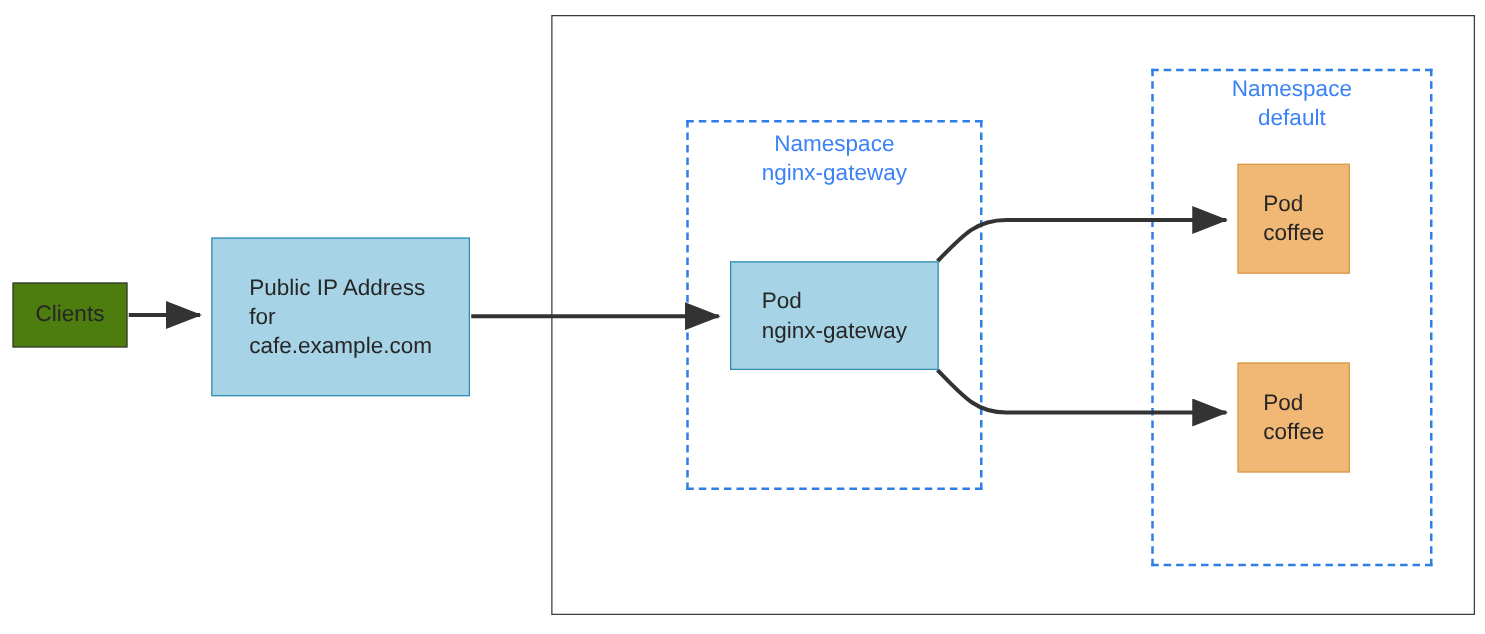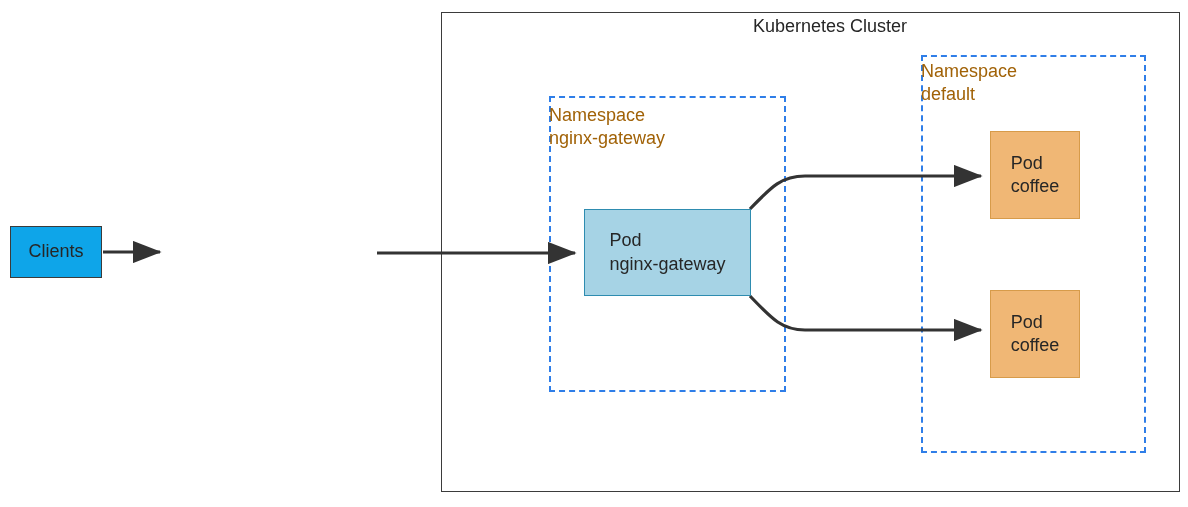--- a/index.html
+++ b/index.html
@@ -25,21 +25,21 @@
     justify-content: center;
     text-align: left;
     line-height: 1.28;
     color: #262626;
     white-space: pre-line;
   }
   .solid-box {
     border: 1.4px solid #666666;
   }
   .clients-box {
-    background: #0ea5e9;
+    background: #4d7c0f;
     border: 1.4px solid #3b3b3b;
     font-size: 18px;
   }
   .blue-box {
     background: #a6d3e5;
     border: 1.4px solid #2e8cb0;
     font-size: 18px;
   }
   .orange-box {
     background: #f0b775;
@@ -61,40 +61,40 @@
   }
   .ns-box {
     position: absolute;
     box-sizing: border-box;
     border: 2px dashed #2f7ee8;
     background: transparent;
   }
   .ns-title {
     position: absolute;
     font-size: 18px;
-    color: #a16207;
+    color: #3b82f6;
+    text-align: center;
     line-height: 1.3;
     white-space: pre-line;
   }
   svg.edges {
     position: absolute;
     left: 0;
     top: 0;
     width: 1188px;
     height: 507px;
     pointer-events: none;
   }
 </style>
 </head>
 <body>
 
 <div id="canvas">
 
   <div class="box solid-box cluster-box" style="left:441px; top:12px; width:739px; height:480px;"></div>
-  <div class="cluster-title" style="left:660px; top:16px; width:340px;">Kubernetes Cluster</div>
 
   <div class="ns-box" style="left:549px; top:96px; width:237px; height:296px;"></div>
   <div class="ns-title" style="left:549px; top:104px; width:237px;">Namespace
 nginx-gateway</div>
 
   <div class="ns-box" style="left:921px; top:55px; width:225px; height:398px;"></div>
   <div class="ns-title" style="left:921px; top:60px; width:225px;">Namespace
 default</div>
 
   <svg class="edges" viewBox="0 0 1188 507" xmlns="http://www.w3.org/2000/svg">
@@ -110,20 +110,25 @@
 
     <path d="M 750 209 C 772 186, 782 176, 805 176 L 981 176" stroke="#333333" stroke-width="3.2" fill="none" marker-end="url(#arrowhead)"></path>
 
     <path d="M 750 296 C 772 319, 782 330, 805 330 L 981 330" stroke="#333333" stroke-width="3.2" fill="none" marker-end="url(#arrowhead)"></path>
   </svg>
 
   <div class="box clients-box" style="left:10px; top:226px; width:92px; height:52px;">
     <span>Clients</span>
   </div>
 
+  <div class="box blue-box" style="left:169px; top:190px; width:207px; height:127px;">
+    <span>Public IP Address
+for
+cafe.example.com</span>
+  </div>
 
   <div class="box blue-box" style="left:584px; top:209px; width:167px; height:87px;">
     <span>Pod
 nginx-gateway</span>
   </div>
 
   <div class="box orange-box" style="left:990px; top:131px; width:90px; height:88px;">
     <span>Pod
 coffee</span>
   </div>

